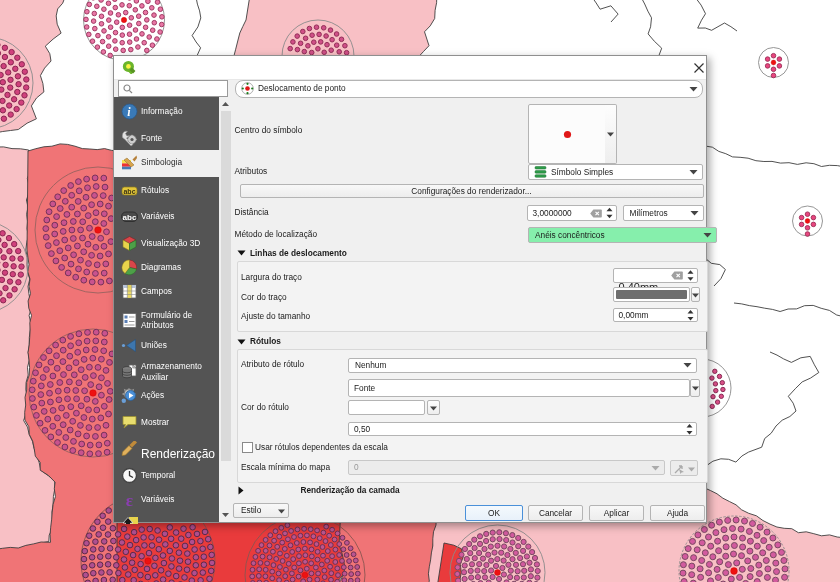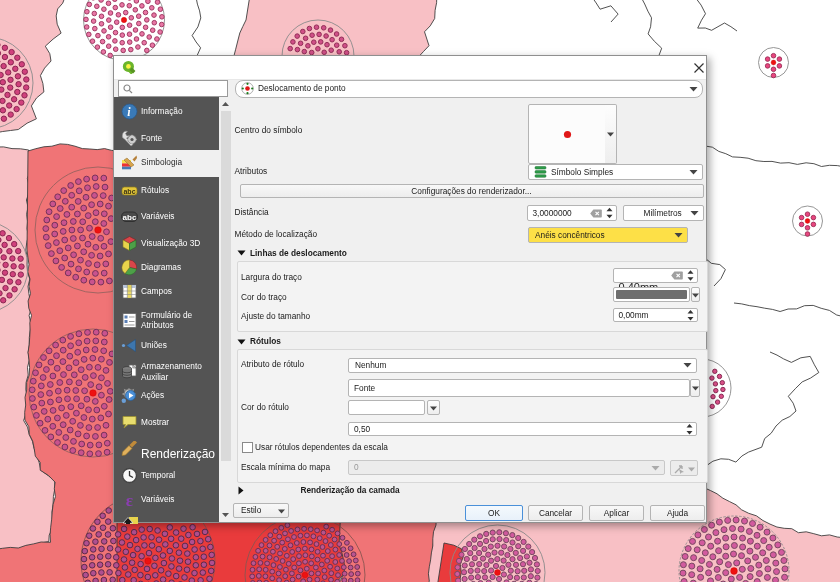--- a/index.html
+++ b/index.html
@@ -1087,27 +1087,27 @@
         <svg width="12" height="9" viewBox="0 0 12 9" style="position:absolute;right:14px;top:50%;margin-top:-4.5px">
           <path d="M3.4 0.5 H11 A0.8 0.8 0 0 1 11.8 1.3 V7.7 A0.8 0.8 0 0 1 11 8.5 H3.4 L0.2 4.5Z" fill="#a0a0a0"></path>
           <path d="M5.5 2.8 L8.9 6.2 M8.9 2.8 L5.5 6.2" stroke="#fff" stroke-width="1.1"></path>
         </svg>
         <svg width="11" height="14" viewBox="0 0 11 14" style="position:absolute;right:1px;top:0">
           <path d="M5.5 1.7999999999999998 L8.5 5.2 L2.5 5.2Z" fill="#333"></path>
           <path d="M5.5 12.2 L8.5 8.8 L2.5 8.8Z" fill="#333"></path>
         </svg>
       </div>
 <div style="position:absolute;left:508.5px;top:149px;width:81px;height:16px;background:#fff;border:1px solid #b4b4b4;border-radius:2px;box-sizing:border-box">
-        <div style="position:absolute;left:0;top:0;right:0;bottom:0;line-height:14px;font-size:8.3px;color:#1a1a1a;padding-left:20px;white-space:nowrap">Milímetros</div>
+        <div style="position:absolute;left:0;top:0;right:0;bottom:0;line-height:14px;font-size:8.3px;color:#1a1a1a;padding-left:6px;white-space:nowrap">Milímetros</div>
         <svg width="9" height="6" viewBox="0 0 9 6" style="position:absolute;right:4px;top:50%;margin-top:-3px">
           <path d="M0.5 1 L8.5 1 L4.5 5.5Z" fill="#444"></path>
         </svg>
       </div>
 <div style="position:absolute;left:120.5px;top:171px;width:200px;height:14px;line-height:14px;font-size:8.3px;font-weight:normal;color:#1a1a1a;text-align:left;white-space:nowrap">Método de localização</div>
-<div style="position:absolute;left:414px;top:170.5px;width:160px;height:16px;background:#fde047;border:1px solid #b4b4b4;border-radius:2px;box-sizing:border-box">
+<div style="position:absolute;left:414px;top:170.5px;width:189px;height:16px;background:#86efac;border:1px solid #b4b4b4;border-radius:2px;box-sizing:border-box">
         <div style="position:absolute;left:0;top:0;right:0;bottom:0;line-height:14px;font-size:8.3px;color:#1a1a1a;padding-left:6px;white-space:nowrap">Anéis concêntricos</div>
         <svg width="9" height="6" viewBox="0 0 9 6" style="position:absolute;right:4px;top:50%;margin-top:-3px">
           <path d="M0.5 1 L8.5 1 L4.5 5.5Z" fill="#444"></path>
         </svg>
       </div>
 <svg width="9" height="6" viewBox="0 0 9 6" style="position:absolute;left:123px;top:194px">
         <path d="M0.5 0.5 L8.5 0.5 L4.5 5.5Z" fill="#111"></path>
       </svg>
 <div style="position:absolute;left:136px;top:189.5px;width:200px;height:14px;line-height:14px;font-size:8.3px;font-weight:bold;color:#1a1a1a;text-align:left;white-space:nowrap">Linhas de deslocamento</div>
 <div style="position:absolute;left:122.5px;top:204.5px;width:469px;height:69px;background:#f3f3f3;border:1px solid #d8d8d8;border-radius:2px"></div>

